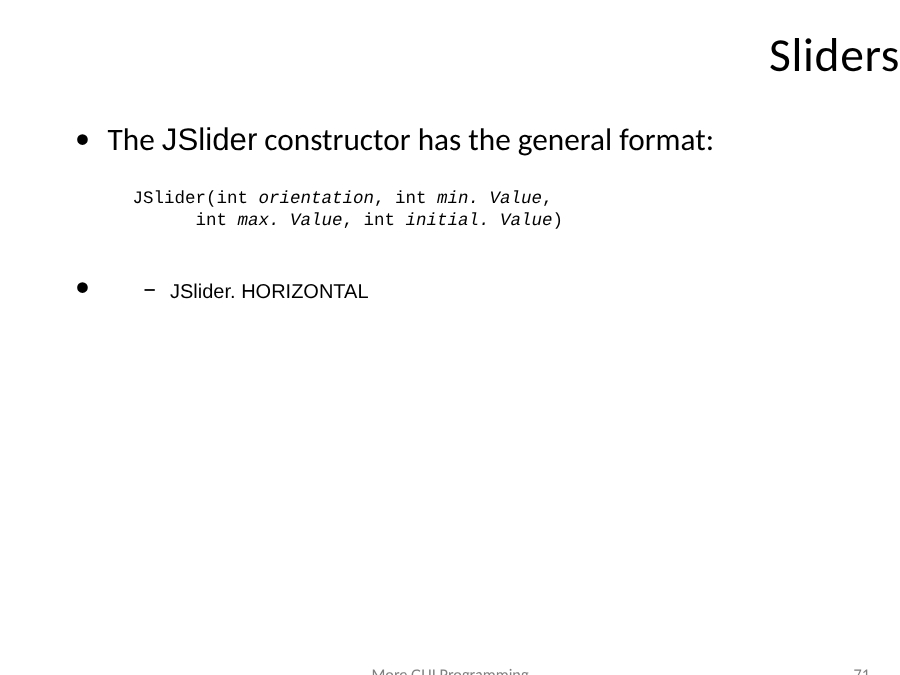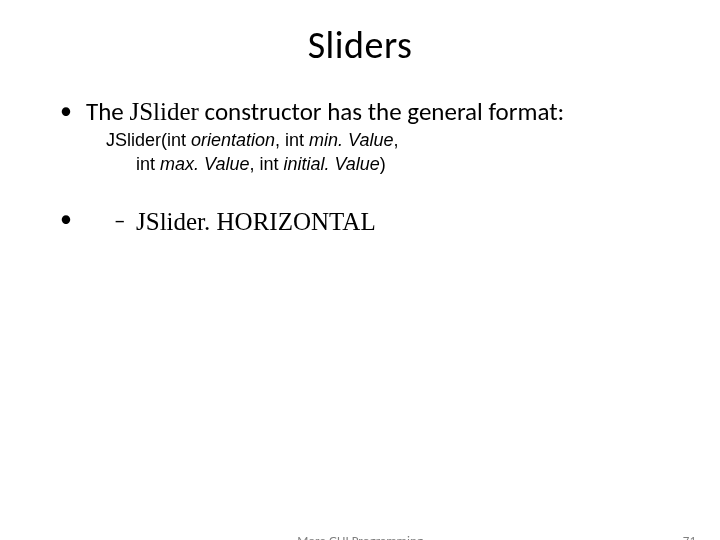--- a/index.html
+++ b/index.html
@@ -13,21 +13,21 @@
     position: relative;
     overflow: hidden;
   }
   .slide {
     width: 720px;
     height: 540px;
     position: relative;
     box-sizing: border-box;
   }
   .title {
-    text-align: center;
+    text-align: right;
     font-size: 38px;
     font-weight: 400;
     margin-top: 22px;
     margin-bottom: 28px;
     letter-spacing: 0.5px;
   }
   .body {
     padding: 0 40px 0 60px;
   }
   ul.lvl1 {
@@ -43,27 +43,27 @@
     margin-bottom: 6px;
   }
   ul.lvl1 > li::before {
     content: "•";
     position: absolute;
     left: 0;
     top: 0;
     font-size: 24px;
   }
   .code-inline {
-    font-family: Liberation Serif, serif;
+    font-family: Liberation Sans, sans-serif;
   }
   .sig-block {
-    font-family: Liberation Sans, sans-serif;
-    font-size: 18px;
+    font-family: Liberation Mono, monospace;
+    font-size: 14px;
     line-height: 1.3;
-    margin: 2px 0 28px 20px;
+    margin: 22px 0 28px 20px;
     white-space: pre;
   }
   .italic { font-style: italic; }
   ul.lvl2 {
     list-style: none;
     padding: 0;
     margin: 4px 0 0 28px;
   }
   ul.lvl2 > li {
     position: relative;
@@ -72,21 +72,21 @@
     line-height: 1.4;
     font-family: Calibri, Arial, sans-serif;
   }
   ul.lvl2 > li::before {
     content: "–";
     position: absolute;
     left: 0;
     top: 0;
   }
   ul.lvl2 .code-inline {
-    font-size: 25px;
+    font-size: 16px;
   }
   .footer-center {
     position: absolute;
     bottom: 14px;
     left: 0;
     width: 100%;
     text-align: center;
     font-size: 13px;
     color: #7f7f7f;
   }

